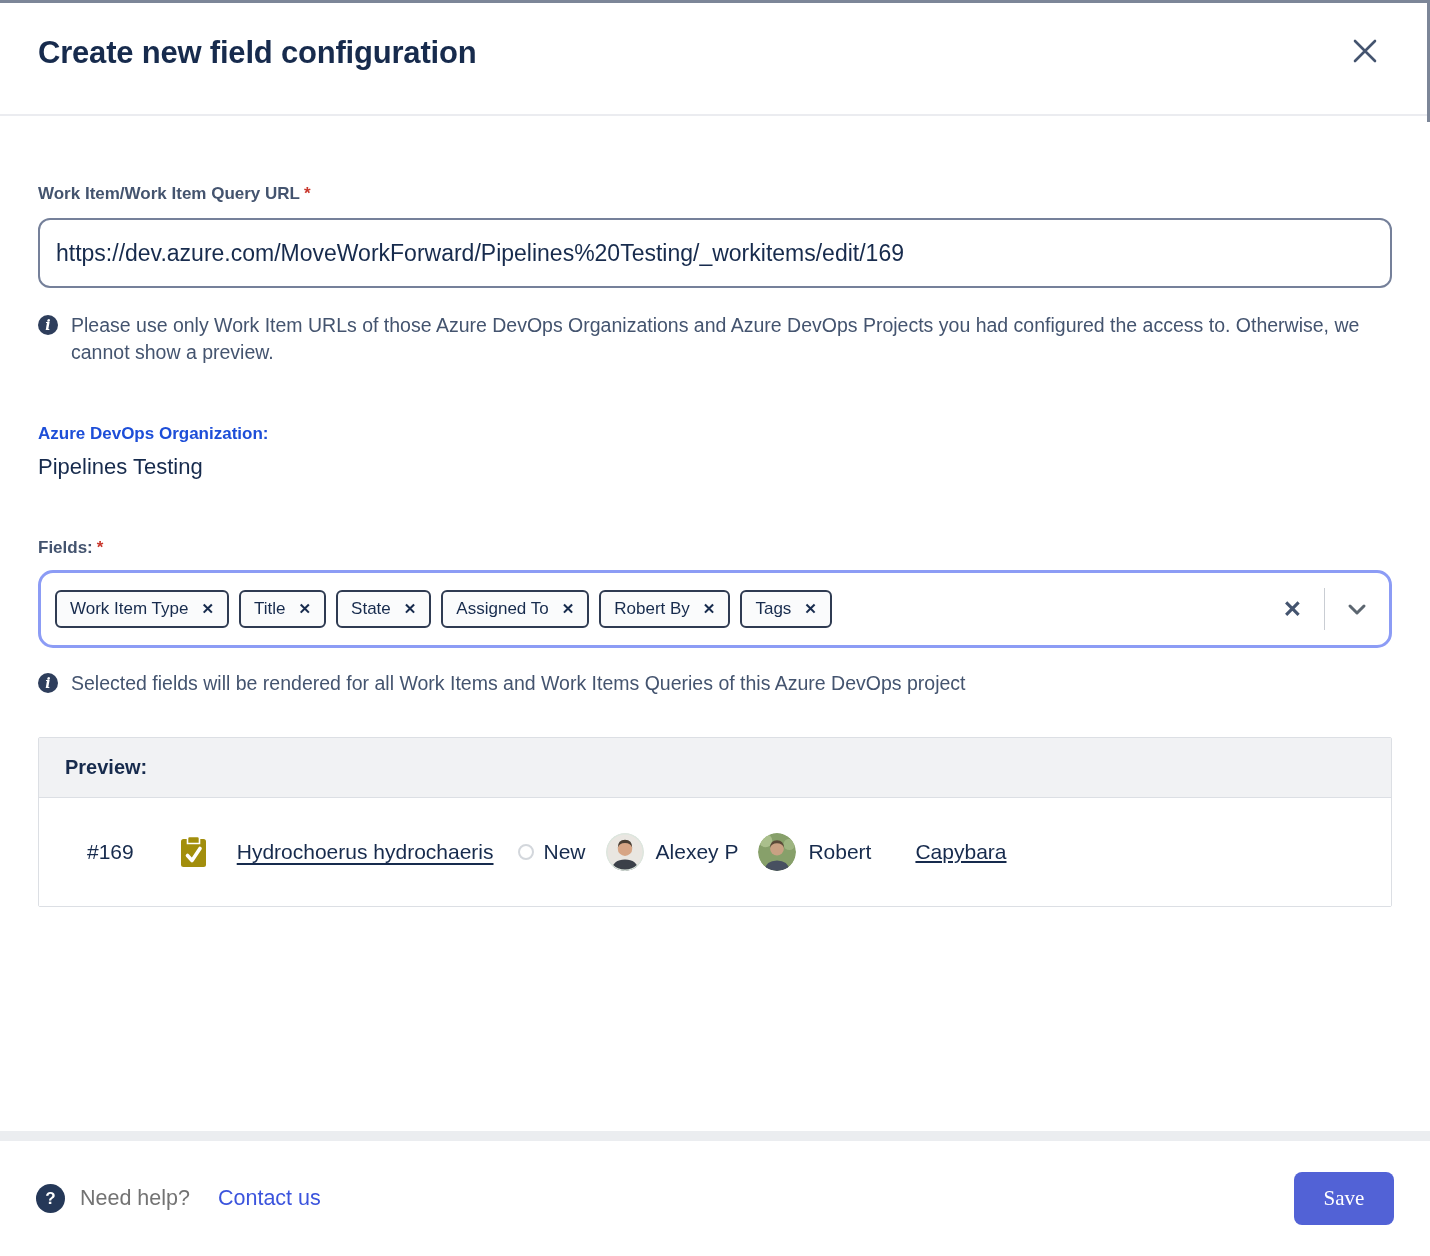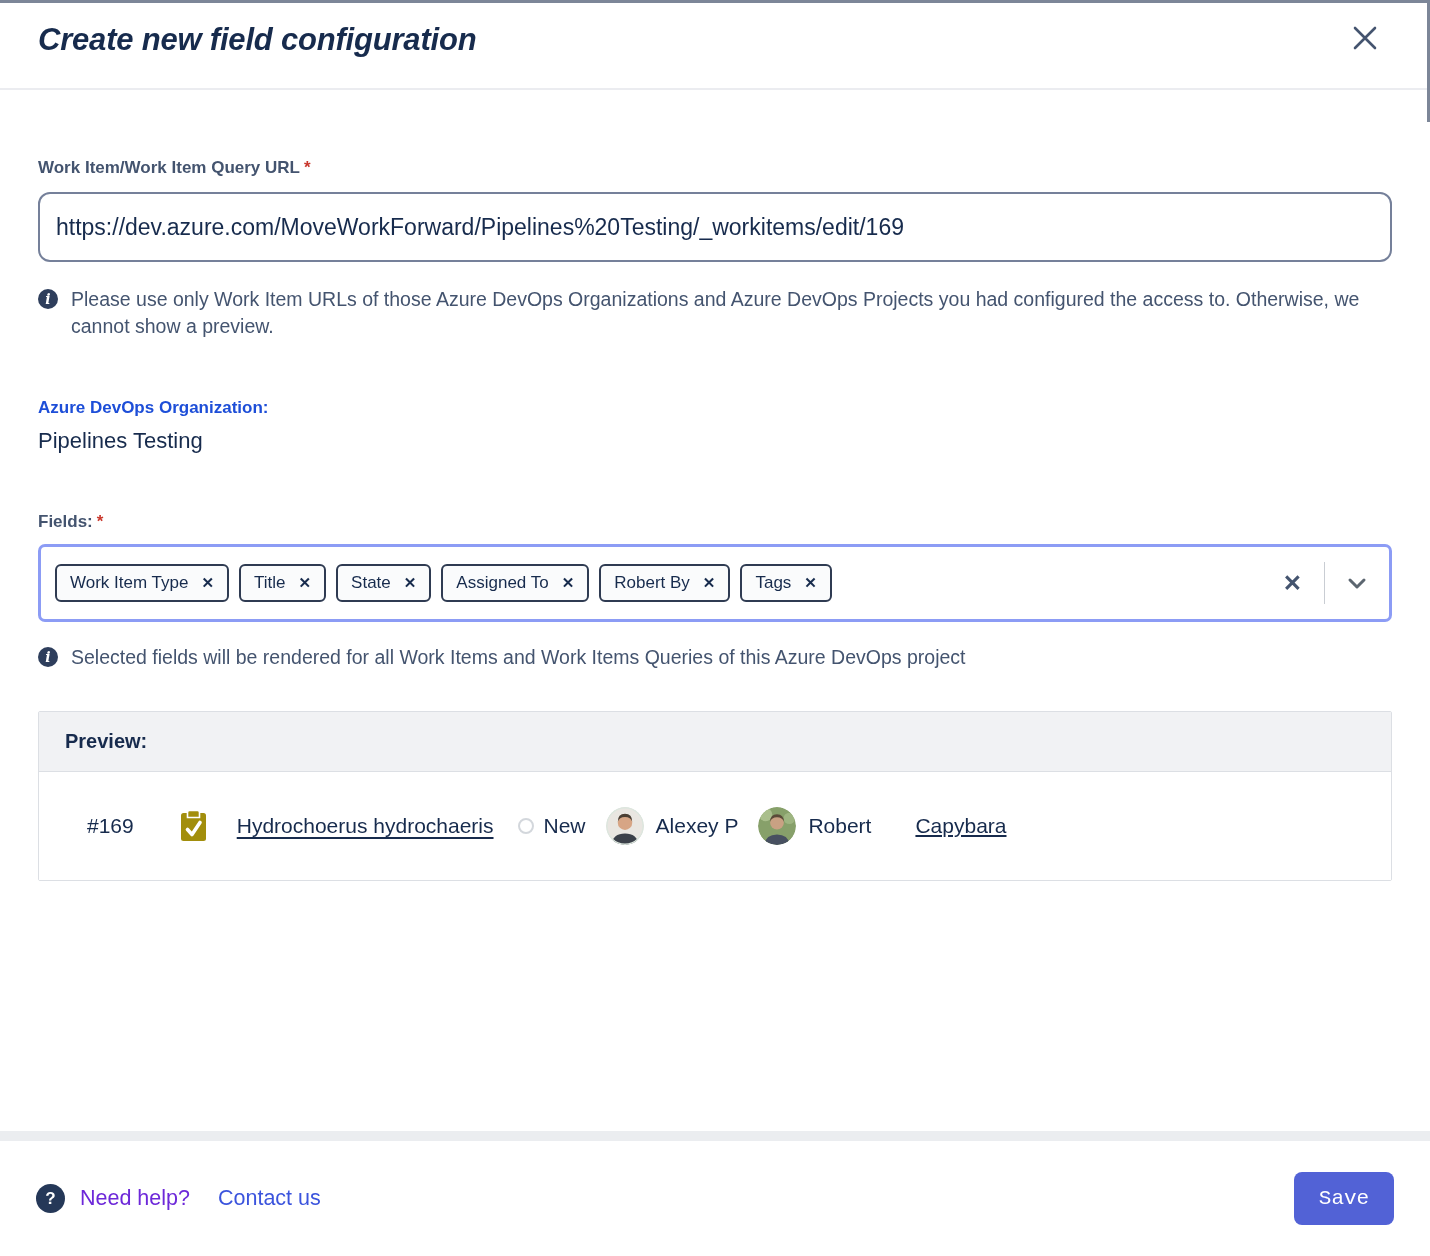--- a/index.html
+++ b/index.html
@@ -2,22 +2,22 @@
 <html><head>
 <meta charset="utf-8">
 <style>
   * { margin:0; padding:0; box-sizing:border-box; }
   html,body { width:1430px; height:1256px; background:#fff;
     font-family:"Liberation Sans", sans-serif; color:#172B4D; position:relative; overflow:hidden; }
 
   .top-edge { position:absolute; top:0; left:0; right:0; height:3px; background:#7C8698; }
   .right-edge { position:absolute; top:0; right:0; width:3px; height:122px; background:#7C8698; }
 
-  .modal-header { height:90px; display:flex; align-items:center; justify-content:space-between;
-    padding:3px 48px 12px 38px; border-bottom:2px solid #EBECF0;font-style:italic; }
+  .modal-header { height:116px; display:flex; align-items:center; justify-content:space-between;
+    padding:3px 48px 12px 38px; border-bottom:2px solid #EBECF0; }
   .modal-title { font-size:31px; font-weight:700; color:#172B4D; letter-spacing:-0.2px; }
   .close-btn { width:34px; height:34px; display:flex; align-items:center; justify-content:center;
     cursor:pointer; background:none; border:none; }
 
   .content { padding:0 38px; }
 
   .field-label { margin-top:68px; font-size:17px; font-weight:700; color:#44546F; }
   .req { color:#C9372C; font-weight:700; margin-left:4px; }
 
   .url-input { margin-top:14px; width:100%; height:70px; border:2px solid #75809A; border-radius:12px;
@@ -28,21 +28,21 @@
   .info-icon { flex:0 0 auto; width:20px; height:20px; margin-top:3px; border-radius:50%;
     background:#2E3E5C; color:#fff; display:flex; align-items:center; justify-content:center;
     font-family:"DejaVu Serif", serif; font-style:italic; font-weight:700; font-size:14px; }
 
   .section-label { font-size:17px; font-weight:700; color:#1d4ed8; }
   .section-value { margin-top:10px; font-size:22px; color:#172B4D; }
   .mt-org { margin-top:58px; }
   .mt-proj { margin-top:46px; }
   .mt-fields { margin-top:42px; }
 
-  .multiselect { margin-top:12px; width:100%; height:78px; border:3px solid #8C9CF5; border-radius:7px;
+  .multiselect { margin-top:12px; width:100%; height:78px; border:3px solid #8C9CF5; border-radius:15px;
     display:flex; align-items:center; padding:0 20px 0 14px; background:#fff; }
   .chips { flex:1; display:flex; align-items:center; gap:10px; }
   .chip { height:38px; display:inline-flex; align-items:center; gap:13px; padding:0 13px;
     border:2px solid #2F3B52; border-radius:6px; background:#FAFBFC; font-size:17px; color:#172B4D; }
   .chip-x { font-weight:700; font-size:15px; color:#172B4D; cursor:pointer; }
   .clear-x { font-size:23px; font-weight:700; color:#44546F; margin-right:22px; cursor:pointer; }
   .vdivider { width:1px; height:42px; background:#C9CDD3; margin-right:20px; }
   .dd-chevron { cursor:pointer; display:flex; align-items:center; }
 
   .preview { margin-top:40px; border:1px solid #DCDFE4; border-radius:2px; }
@@ -57,25 +57,25 @@
   .avatar { width:38px; height:38px; border-radius:50%; overflow:hidden; margin-right:12px; flex:0 0 auto; }
   .wi-name { font-size:21px; margin-right:20px; }
   .wi-name2 { font-size:21px; margin-right:44px; }
   .wi-tags { font-size:21px;text-decoration:underline; }
 
   .modal-footer { position:absolute; left:0; right:0; bottom:0; height:125px; background:#fff; }
   .footer-band { height:10px; background:#EBEDF0; }
   .footer-inner { height:115px; display:flex; align-items:center; padding:0 36px; }
   .q-icon { width:29px; height:29px; border-radius:50%; background:#253858; color:#fff;
     display:flex; align-items:center; justify-content:center; font-size:17px; font-weight:700; margin-right:15px; }
-  .help-text { font-size:21.5px; color:#6d28d9; }
+  .help-text { font-size:21.5px; color:#737373; }
   .contact-link { font-size:21.5px; color:#3B54DD; margin-left:28px; text-decoration:none; font-weight:500; cursor:pointer; }
   .spacer { flex:1; }
   .save-btn { width:100px; height:53px; background:#5262D6; border:none; border-radius:8px;
-    color:#fff; font-size:21px; font-family:Liberation Mono, monospace; cursor:pointer; }
+    color:#fff; font-size:21px; font-family:Liberation Serif, serif; cursor:pointer; }
 </style>
 </head>
 <body>
 
 <div class="top-edge"></div>
 <div class="right-edge"></div>
 
 <div class="modal-header">
   <div class="modal-title">Create new field configuration</div>
   <button class="close-btn">

